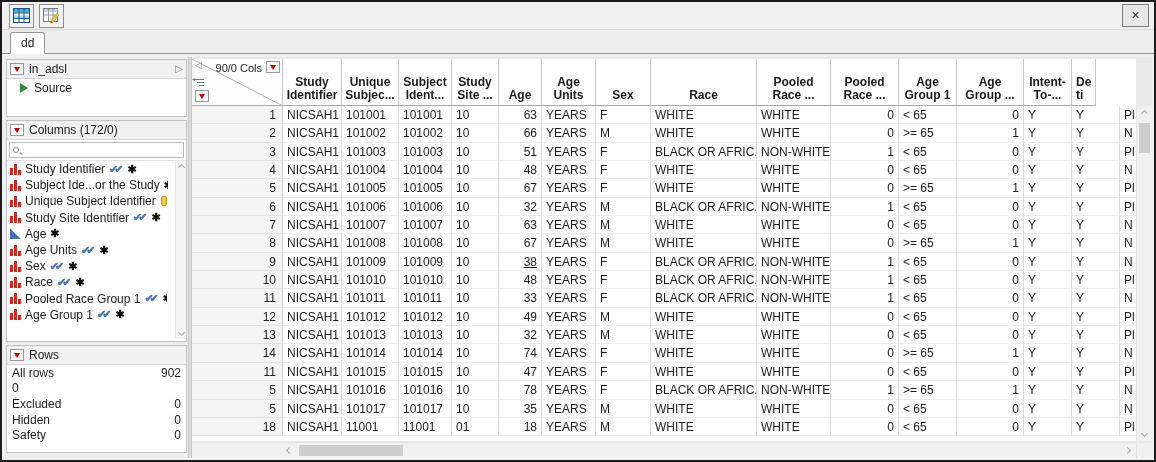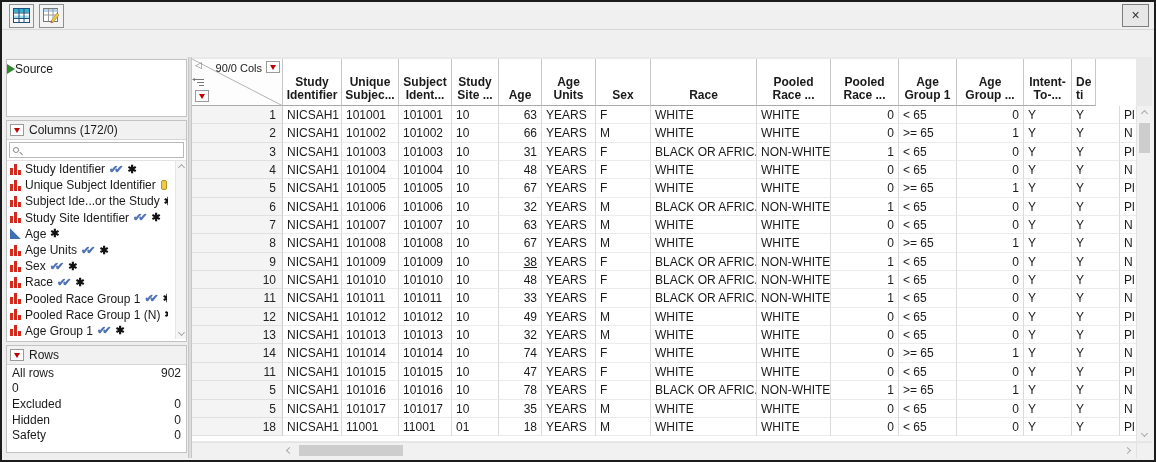--- a/index.html
+++ b/index.html
@@ -20,21 +20,21 @@
   .main{position:absolute;top:55px;left:2px;right:2px;bottom:2px;display:flex;background:#e9e9e9}
   .sidebar{width:184px;display:flex;flex-direction:column;background:#eeeeee;padding:2px 1px 2px 2px}
   .splitter{width:4px;background:#dcdcdc;border-left:1px solid #c6c6c6;border-right:1px solid #c6c6c6}
 
   .panel{border:1px solid #c2c2c2;background:#fff;margin-bottom:3px}
   .panel-h{height:19px;background:#f1f1f1;border-bottom:1px solid #d5d5d5;display:flex;align-items:center;gap:5px;padding:0 3px;white-space:nowrap}
   .rt-btn{width:14px;height:12px;min-width:14px;background:#fff;border:1px solid #9a9a9a;display:inline-flex;align-items:center;justify-content:center}
   .tri-red{width:0;height:0;border-left:3.5px solid transparent;border-right:3.5px solid transparent;border-top:5px solid #c00000}
   .open-tri{margin-left:auto;color:#777;font-size:10px;line-height:10px}
 
-  .srcrow{height:18px;display:flex;align-items:center;padding-left:0}
+  .srcrow{height:18px;display:flex;align-items:center;gap:6px;padding-left:13px}
   .play-ic{width:0;height:0;border-top:5px solid transparent;border-bottom:5px solid transparent;border-left:8px solid #2d8a2d}
   .tablepanel-body{height:38px}
 
   
   .search{height:16px;margin:2px 2px;border:1px solid #b9b9b9;background:#fff;display:flex;align-items:center;padding-left:3px}
   .mag{width:6px;height:6px;border:1.4px solid #8a8a8a;border-radius:50%;position:relative;display:inline-block}
   .mag::after{content:"";position:absolute;left:5px;top:5px;width:4px;height:1.4px;background:#8a8a8a;transform:rotate(45deg)}
   .collist{position:relative;height:179px;overflow:hidden;border-top:1px solid #e2e2e2}
   .colitem{height:16.2px;display:flex;align-items:center;gap:4px;padding-left:3px;white-space:nowrap;overflow:hidden}
   .ic-nom{width:11px;height:11px;min-width:11px;background-image:linear-gradient(#cf2b1e,#cf2b1e),linear-gradient(#cf2b1e,#cf2b1e),linear-gradient(#cf2b1e,#cf2b1e);background-size:3px 7px,3px 11px,3px 5px;background-position:0 bottom,4px bottom,8px bottom;background-repeat:no-repeat}
@@ -109,26 +109,36 @@
         <line x1="5.5" y1="1" x2="5.5" y2="13" stroke="#9a9a9a"></line>
         <line x1="10" y1="1" x2="10" y2="13" stroke="#9a9a9a"></line>
         <line x1="1" y1="7" x2="14" y2="7" stroke="#9a9a9a"></line>
         <polygon points="8,13 14,5 16,7 10,14.5" fill="#e8c94a" stroke="#a8871d" stroke-width="0.6"></polygon>
         <polygon points="8,13 10,14.5 7.5,15" fill="#c2322a"></polygon>
       </svg>
     </div>
     <div class="close-btn">×</div>
   </div>
 
+  <div class="tabbar">
+    <div class="tab">dd</div>
+  </div>
 
   <div class="main">
 
     <div class="sidebar">
 
       <div class="panel" style="height:58px">
+        <div class="panel-h">
+          <span class="rt-btn">
+              <span class="tri-red"></span>
+            </span>
+          <span>in_adsl</span>
+          <span class="open-tri">▷</span>
+        </div>
         <div class="tablepanel-body">
           <div class="srcrow">
             <span class="play-ic"></span>
             <span>Source</span>
           </div>
         </div>
       </div>
 
       <div class="panel" style="height:222px">
         <div class="panel-h">
@@ -142,27 +152,27 @@
         </div>
         <div class="collist">
             <div class="colitem">
               <span class="ic-nom"></span>
               <span>Study Identifier</span>
               <span class="chk">✔✔</span>
               <span class="ast">✱</span>
             </div>
             <div class="colitem">
               <span class="ic-nom"></span>
+              <span>Subject Ide...or the Study</span>
+              <span class="ast clip">✱</span>
+            </div>
+            <div class="colitem">
+              <span class="ic-nom"></span>
               <span>Unique Subject Identifier</span>
               <span class="keyic"></span>
-            </div>
-            <div class="colitem">
-              <span class="ic-nom"></span>
-              <span>Subject Ide...or the Study</span>
-              <span class="ast clip">✱</span>
             </div>
             <div class="colitem">
               <span class="ic-nom"></span>
               <span>Study Site Identifier</span>
               <span class="chk">✔✔</span>
               <span class="ast">✱</span>
             </div>
             <div class="colitem">
               <span class="ic-cont"></span>
               <span>Age</span>
@@ -183,25 +193,20 @@
             <div class="colitem">
               <span class="ic-nom"></span>
               <span>Race</span>
               <span class="chk">✔✔</span>
               <span class="ast">✱</span>
             </div>
             <div class="colitem">
               <span class="ic-nom"></span>
               <span>Pooled Race Group 1</span>
               <span class="chk">✔✔</span>
-              <span class="ast clip">✱</span>
-            </div>
-            <div class="colitem">
-              <span class="ic-nom"></span>
-              <span>Pooled Race Group 1 (N)</span>
               <span class="ast clip">✱</span>
             </div>
             <div class="colitem">
               <span class="ic-nom"></span>
               <span>Age Group 1</span>
               <span class="chk">✔✔</span>
               <span class="ast">✱</span>
             </div>
             <div class="mini-sb">
               <span class="chev up"></span>
@@ -329,21 +334,21 @@
             <div class="cell" style="min-width: 48px; width: 48px;">Y</div>
             <div class="cell" style="min-width: 48px; width: 48px;">Y</div>
             <div class="cell" style="min-width: 24px; width: 24px;">N</div>
           </div>
           <div class="grow">
             <div class="rownum" style="min-width: 91px; width: 91px;">3</div>
             <div class="cell" style="min-width: 59px; width: 59px;">NICSAH1</div>
             <div class="cell" style="min-width: 57px; width: 57px;">101003</div>
             <div class="cell" style="min-width: 53px; width: 53px;">101003</div>
             <div class="cell" style="min-width: 47px; width: 47px;">10</div>
-            <div class="cell r" style="min-width: 43px; width: 43px;">31</div>
+            <div class="cell r" style="min-width: 43px; width: 43px;">51</div>
             <div class="cell" style="min-width: 54px; width: 54px;">YEARS</div>
             <div class="cell" style="min-width: 55px; width: 55px;">F</div>
             <div class="cell" style="min-width: 106px; width: 106px;">BLACK OR AFRIC...</div>
             <div class="cell" style="min-width: 74px; width: 74px;">NON-WHITE</div>
             <div class="cell r" style="min-width: 68px; width: 68px;">1</div>
             <div class="cell" style="min-width: 58px; width: 58px;">&lt; 65</div>
             <div class="cell r" style="min-width: 67px; width: 67px;">0</div>
             <div class="cell" style="min-width: 48px; width: 48px;">Y</div>
             <div class="cell" style="min-width: 48px; width: 48px;">Y</div>
             <div class="cell" style="min-width: 24px; width: 24px;">Pl</div>

